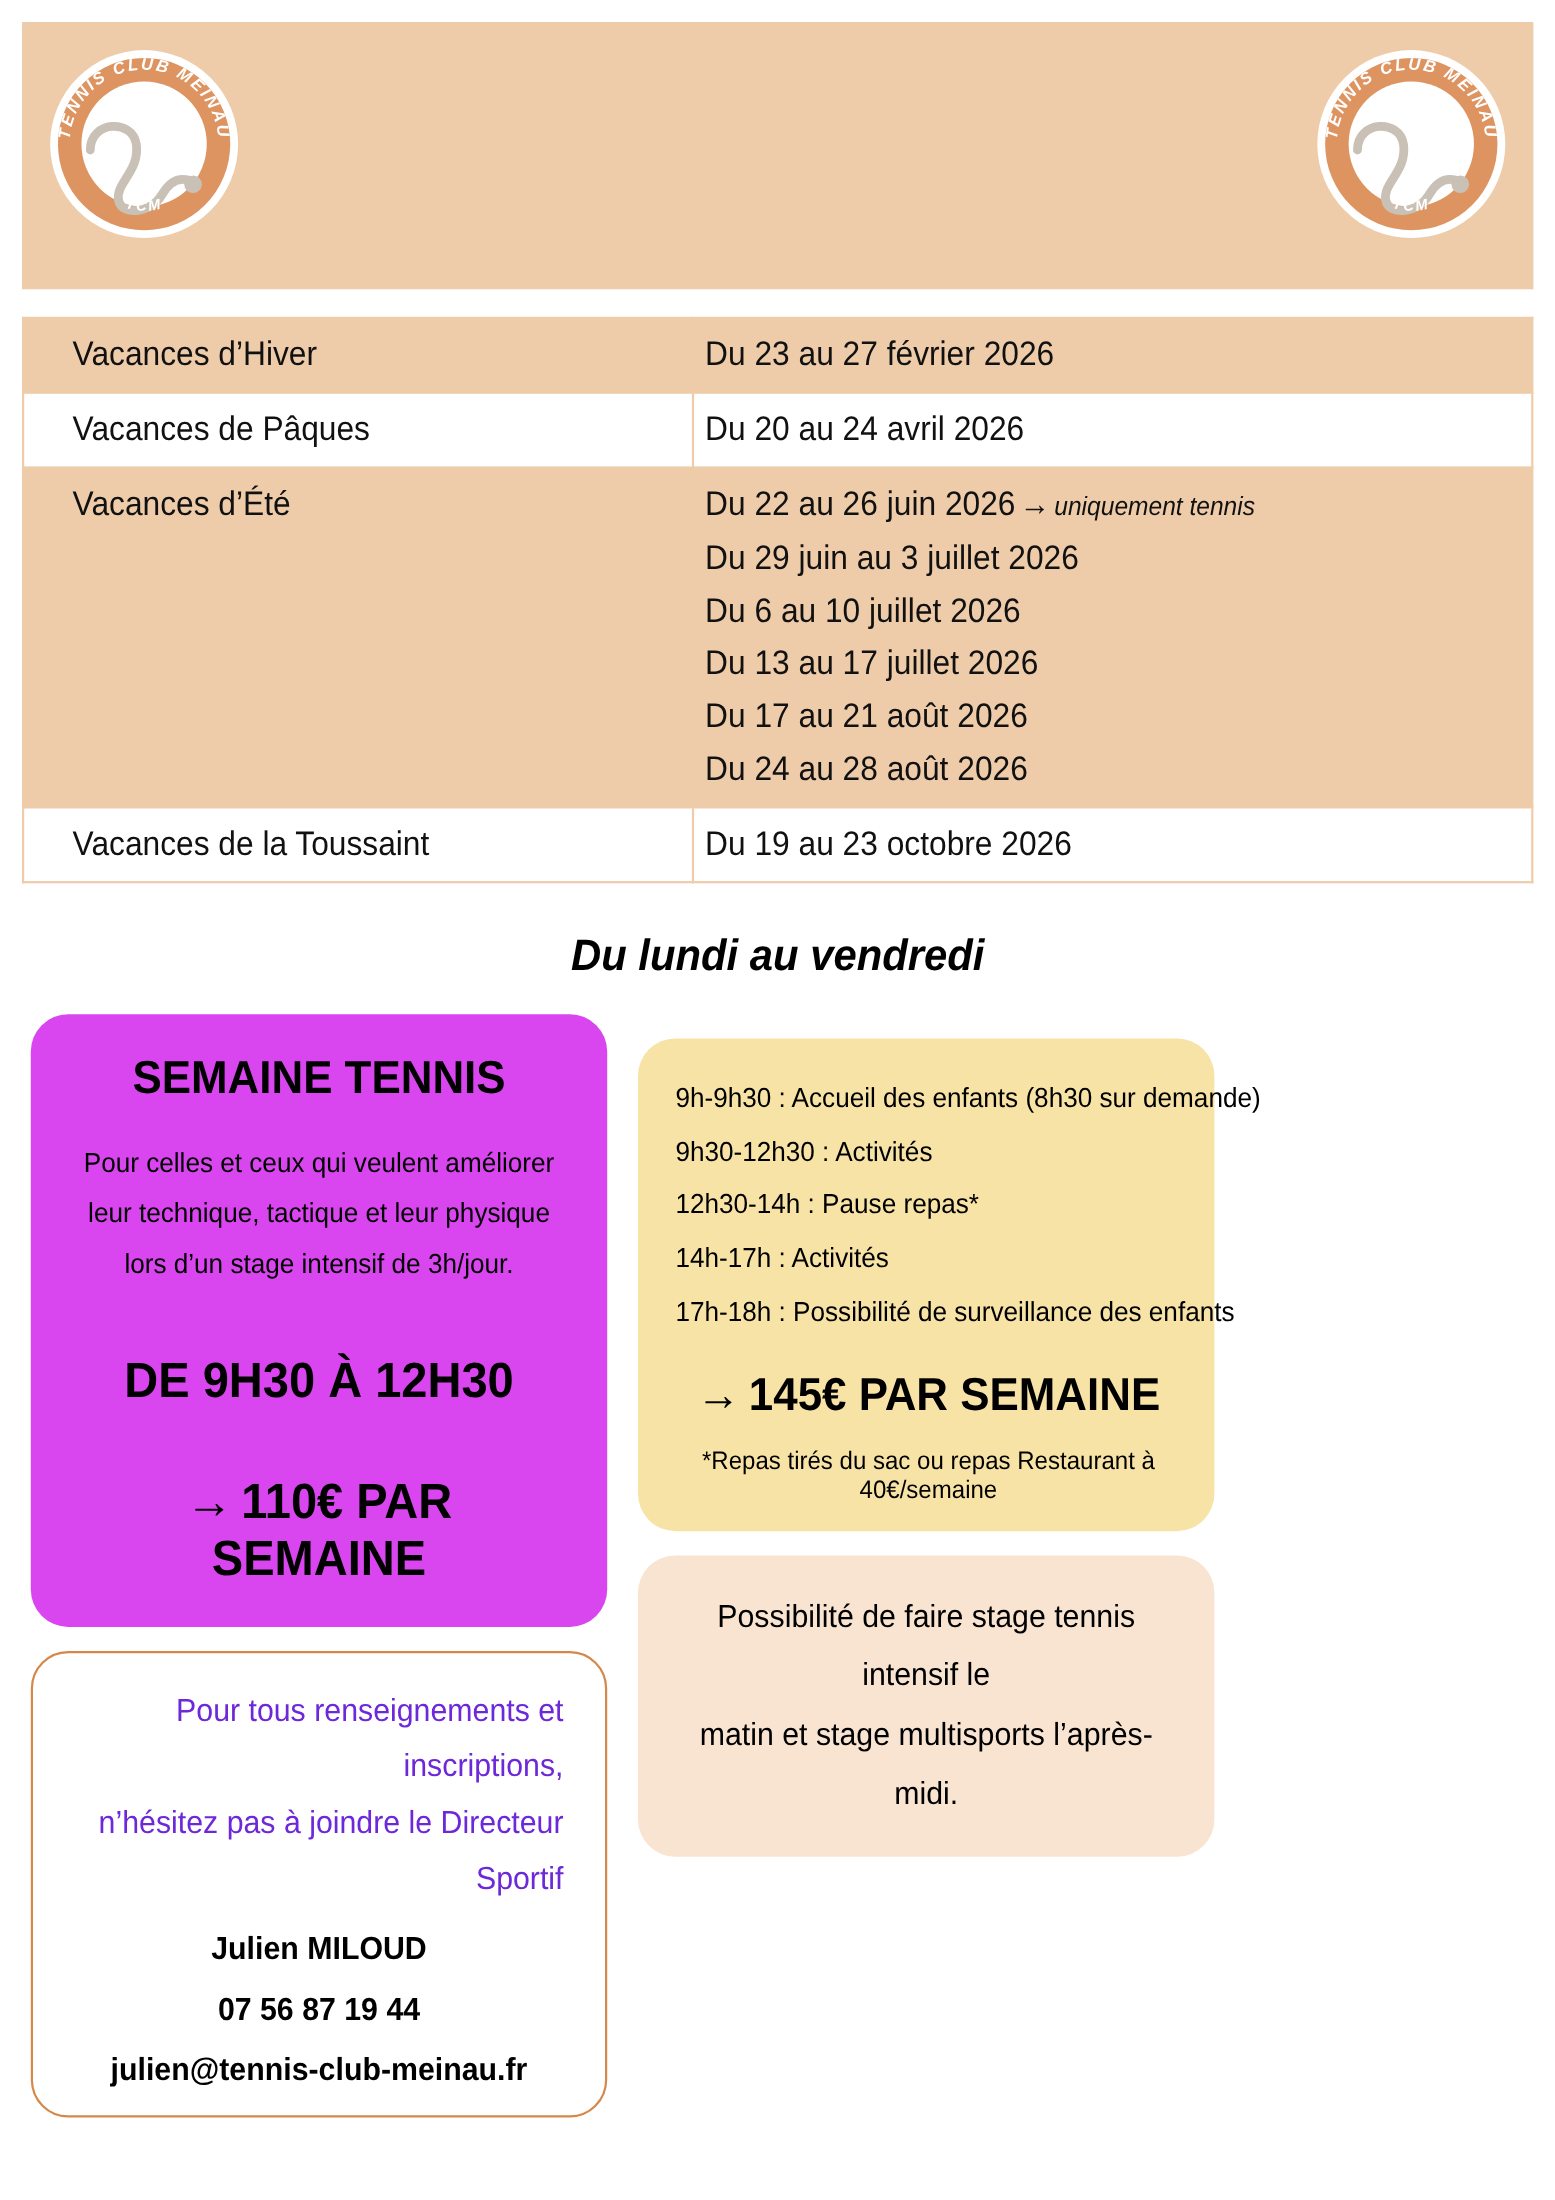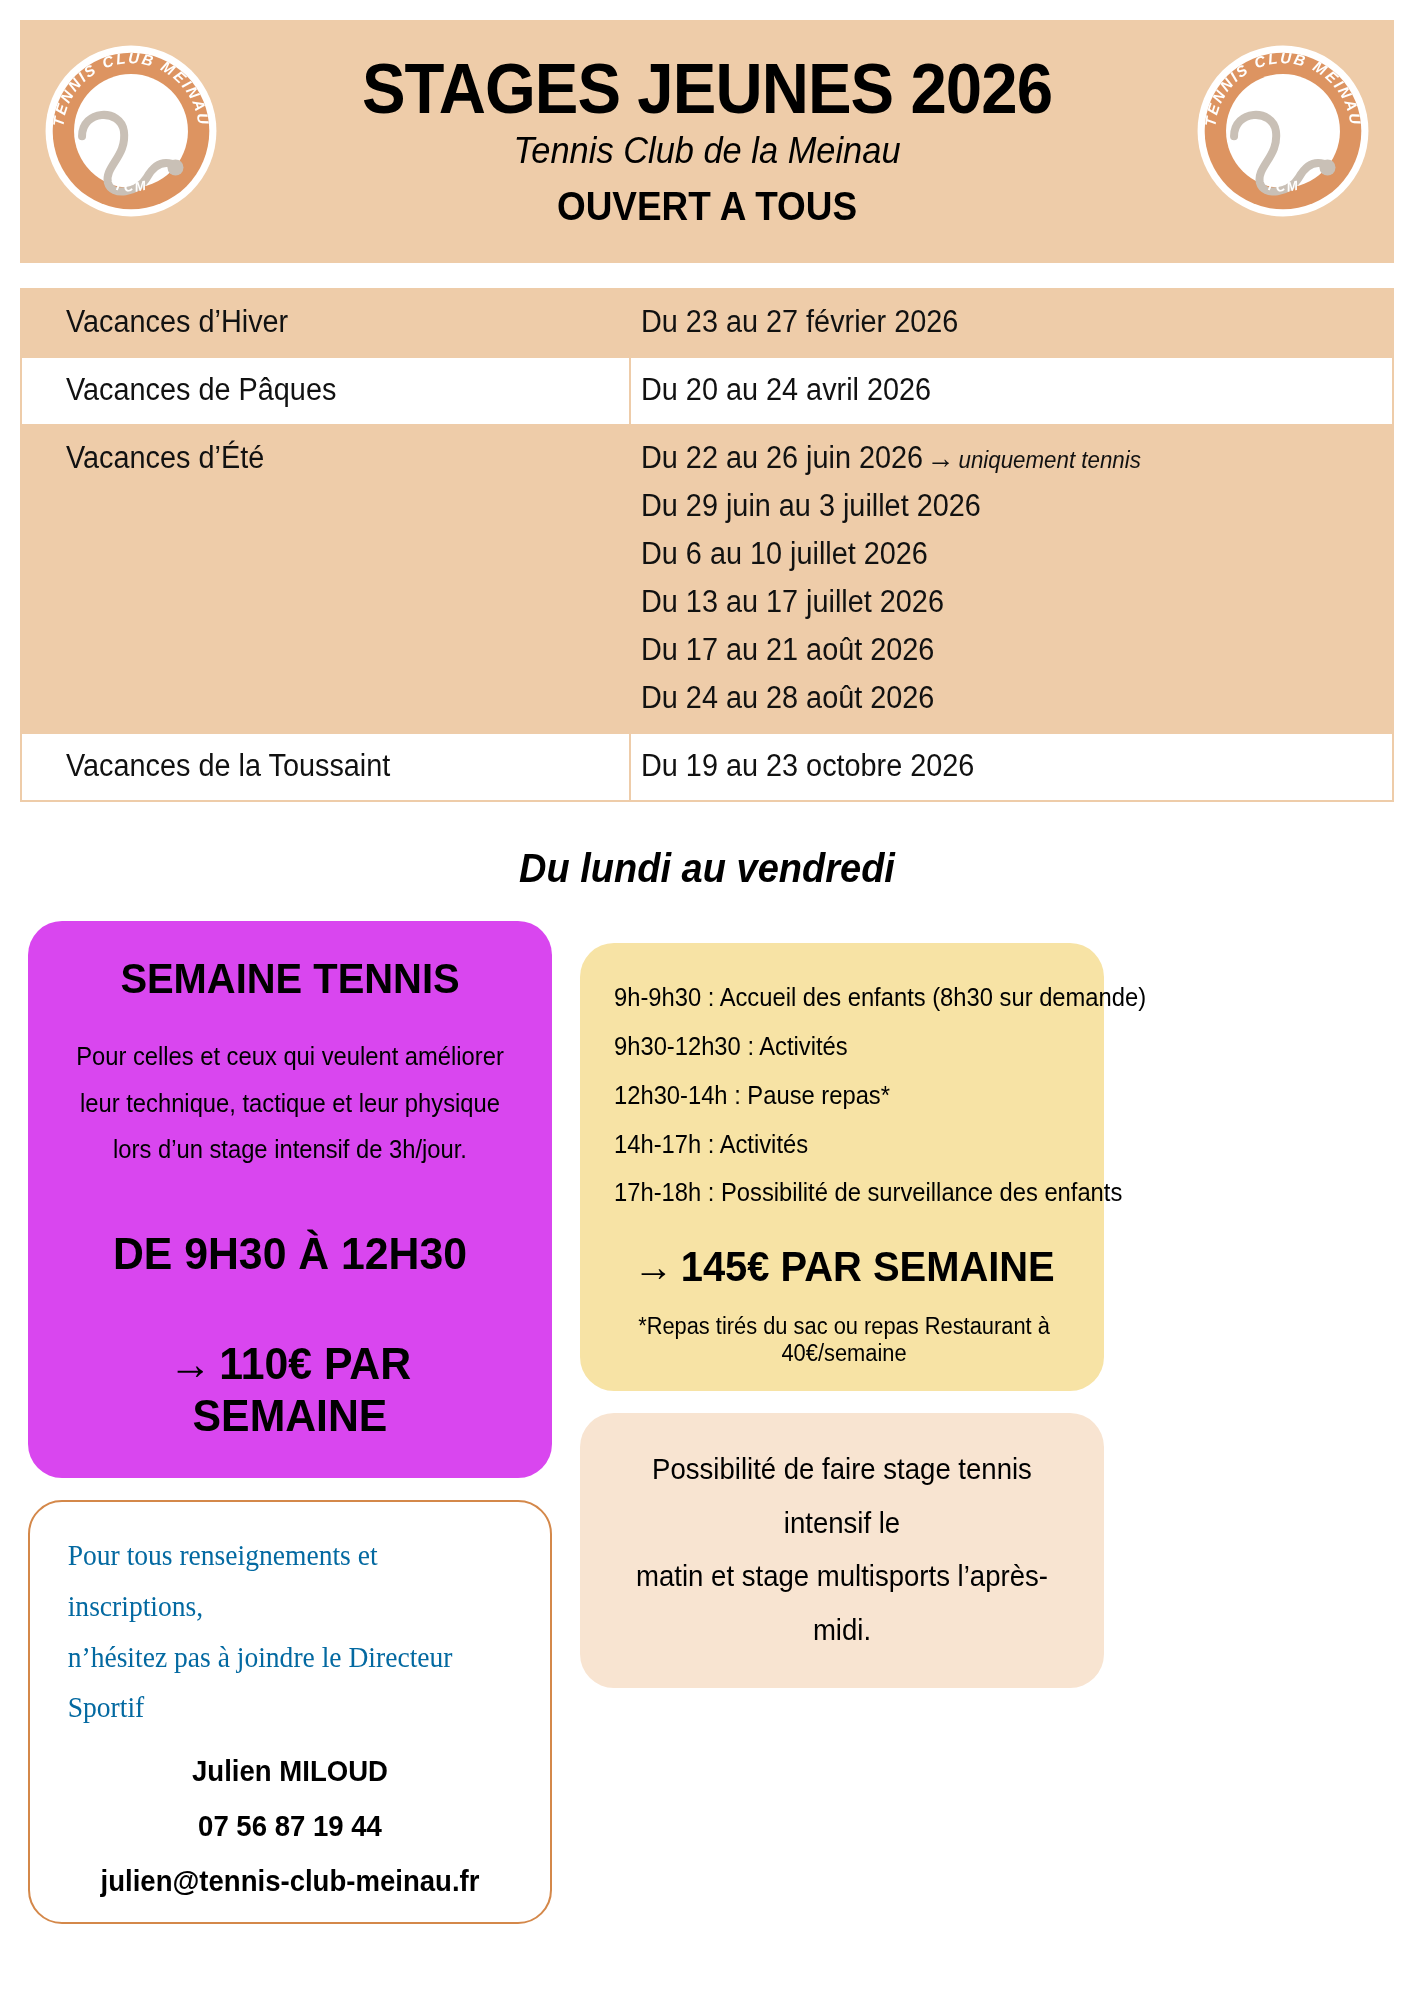--- a/index.html
+++ b/index.html
@@ -213,25 +213,25 @@
   .footnote {
     font-family: "Liberation Sans Narrow", "Liberation Sans", sans-serif;
     font-size: 23px;
     text-align: center;
     margin-top: 22px;
     transform: scaleX(0.95);
     color: #000;
   }
 
   .contact-lead {
-    font-family: Liberation Serif, serif;
+    font-family: Liberation Sans, sans-serif;
     font-size: 29px;
     line-height: 1.75;
-    text-align: left;
-    color: #0369a1;
+    text-align: right;
+    color: #6d28d9;
   }
   .contact-lead .ln { display: block; transform: scaleX(0.95); }
   .contact-strong {
     font-family: "Liberation Sans Narrow", "Liberation Sans", sans-serif;
     font-weight: 900;
     font-size: 29px;
     text-align: center;
     margin-top: 22px;
     transform: scaleX(0.95);
     color: #000;
@@ -263,25 +263,20 @@
     <path d="M 45,106 C 45,76 88,74 92,100 C 96,128 70,140 74,158 C 78,174 108,170 118,152 C 126,138 136,134 146,137" fill="none" stroke="#c9c0b6" stroke-width="9" stroke-linecap="round"></path>
     <circle cx="150" cy="141" r="9" fill="#c9c0b6"></circle>
     <text font-family="'Liberation Sans', sans-serif" font-size="17" font-style="italic" font-weight="700" fill="#ffffff" letter-spacing="2.4">
       <textPath href="#ringTopL" startOffset="50%" text-anchor="middle">TENNIS CLUB MEINAU</textPath>
     </text>
     <text font-family="'Liberation Sans', sans-serif" font-size="15" font-style="italic" font-weight="700" fill="#ffffff" letter-spacing="2.4">
       <textPath href="#ringBotL" startOffset="50%" text-anchor="middle">TCM</textPath>
     </text>
   </svg>
 
-  <div class="header-center">
-    <div class="poster-title">STAGES JEUNES 2026</div>
-    <div class="poster-subtitle">Tennis Club de la Meinau</div>
-    <div class="poster-openline">OUVERT A TOUS</div>
-  </div>
 
   <svg class="logo right" viewBox="0 0 200 200">
     <defs>
       <path id="ringTopR" d="M 24,100 A 76,76 0 0 1 176,100"></path>
       <path id="ringBotR" d="M 32,100 A 68,68 0 0 0 168,100"></path>
     </defs>
     <circle cx="100" cy="100" r="96" fill="#ffffff"></circle>
     <circle cx="100" cy="100" r="88" fill="#dd9461"></circle>
     <circle cx="100" cy="100" r="64" fill="#ffffff"></circle>
     <path d="M 45,106 C 45,76 88,74 92,100 C 96,128 70,140 74,158 C 78,174 108,170 118,152 C 126,138 136,134 146,137" fill="none" stroke="#c9c0b6" stroke-width="9" stroke-linecap="round"></path>

